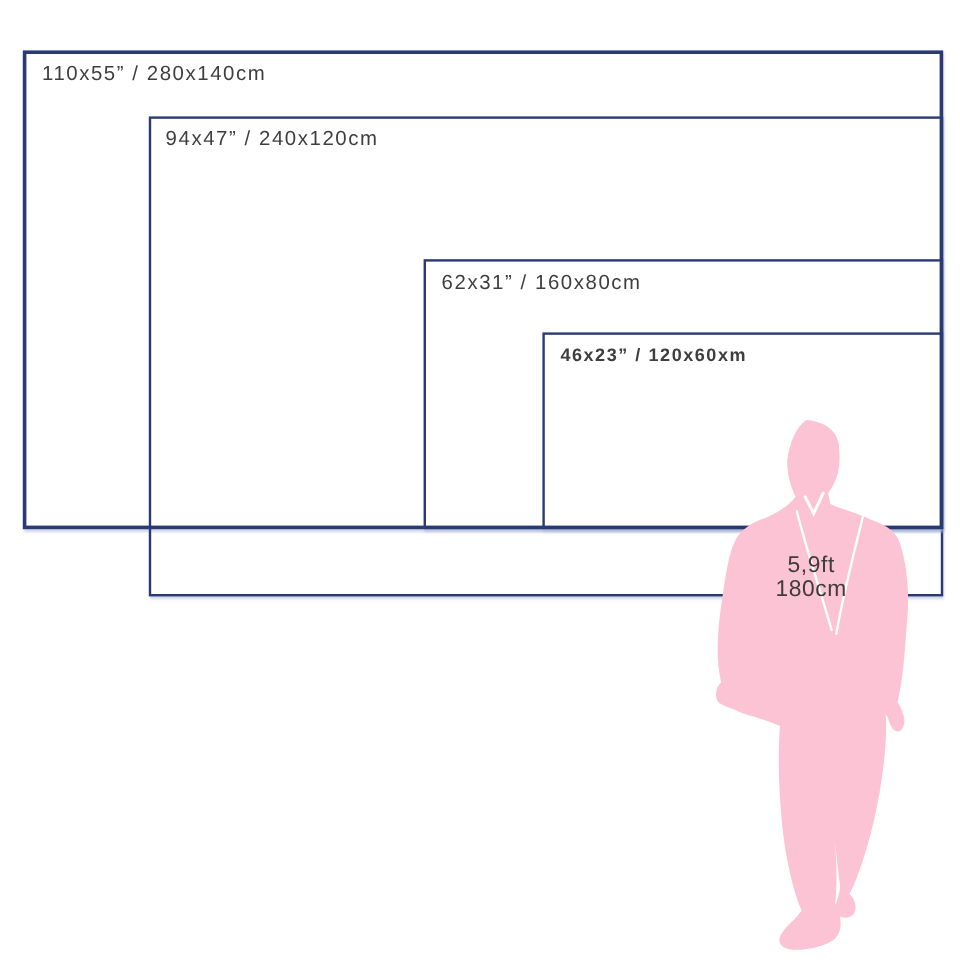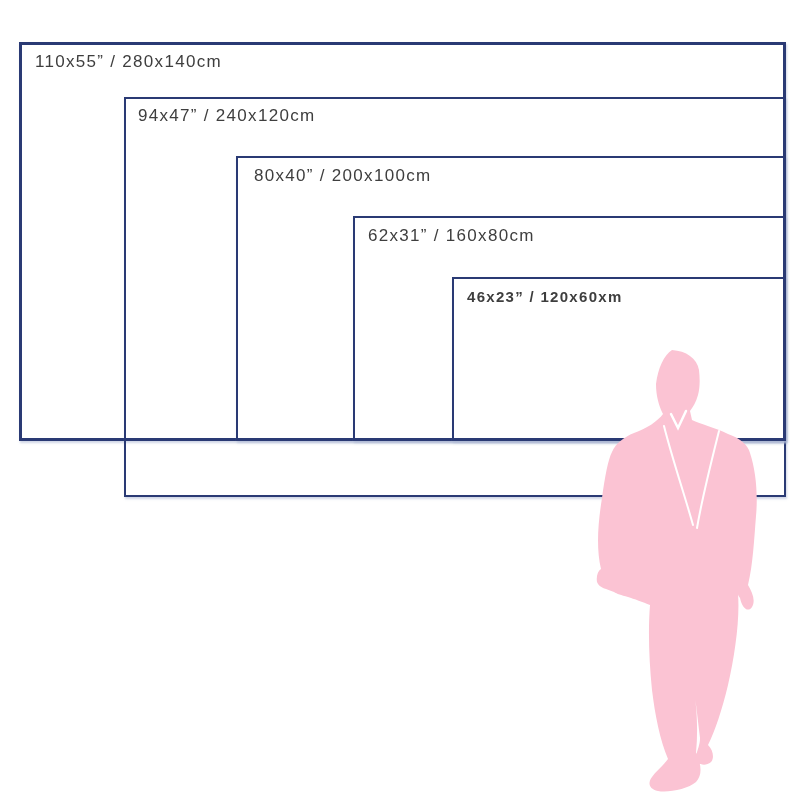--- a/index.html
+++ b/index.html
@@ -68,23 +68,20 @@
 <div class="stage">
 
   <div class="size-rect rect-1">
     <span class="rect-label">110x55” / 280x140cm</span>
   </div>
 
   <div class="size-rect rect-2">
     <span class="rect-label">94x47” / 240x120cm</span>
   </div>
 
-  <div class="size-rect rect-3">
-    <span class="rect-label">80x40” / 200x100cm</span>
-  </div>
 
   <div class="size-rect rect-4">
     <span class="rect-label">62x31” / 160x80cm</span>
   </div>
 
   <div class="size-rect rect-5">
     <span class="rect-label">46x23” / 120x60xm</span>
   </div>
 
   <svg class="person-svg" viewBox="0 0 178 448" xmlns="http://www.w3.org/2000/svg" aria-hidden="true">
@@ -121,14 +118,18 @@
              C17,128 20,112 24,104
              C28,95 36,89 46,85
              C58,81 70,73 75,66
              C71,58 68,48 68,36
              C70,20 76,7 84,2 Z" fill="#fbc3d3"></path>
     <path d="M83,66 L90,80 L98,63" fill="none" stroke="#ffffff" stroke-width="2.5" stroke-linecap="round"></path>
     <path d="M76,78 C84,110 96,145 105,177" fill="none" stroke="#ffffff" stroke-width="2" stroke-linecap="round"></path>
     <path d="M131,83 C123,115 114,150 109,180" fill="none" stroke="#ffffff" stroke-width="2" stroke-linecap="round"></path>
   </svg>
 
+  <div class="height-label">
+    <div>5,9ft</div>
+    <div>180cm</div>
+  </div>
 
 </div>
 
 </body></html>

